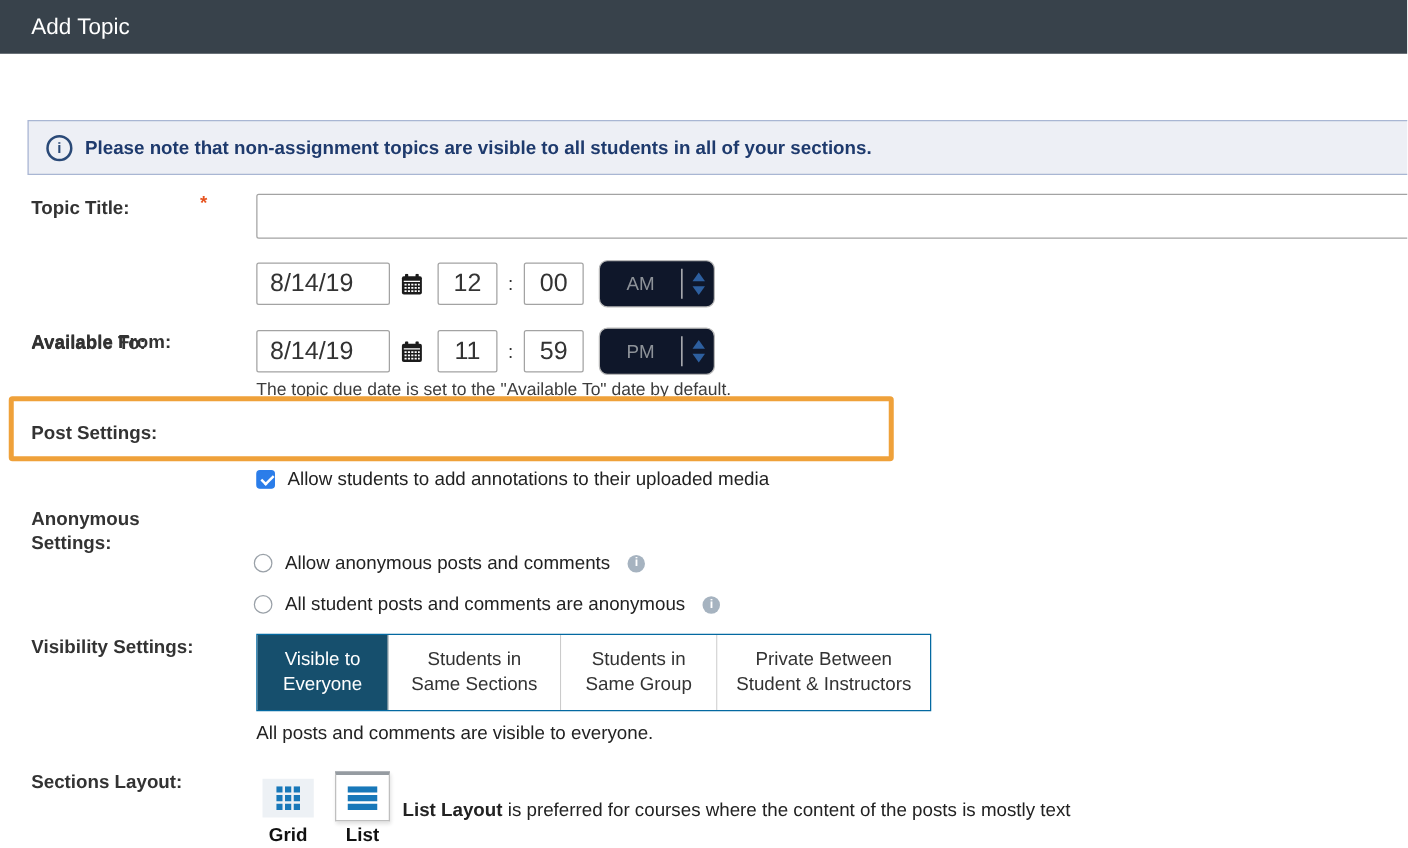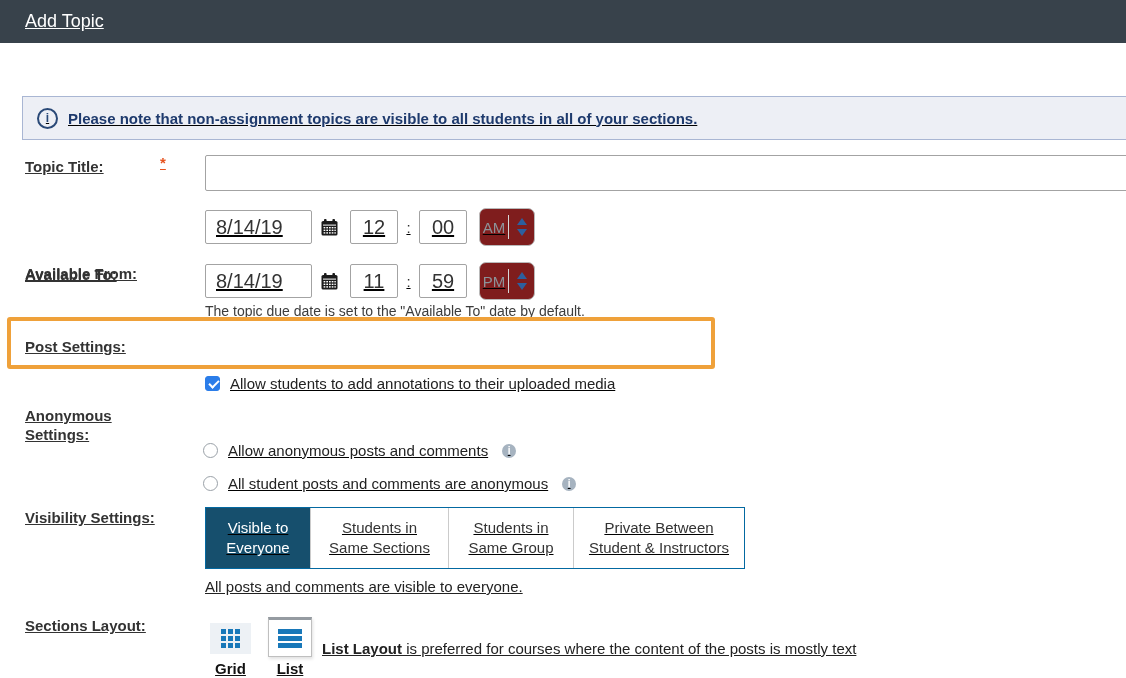--- a/index.html
+++ b/index.html
@@ -1,19 +1,19 @@
 <!DOCTYPE html>
 <html><head>
 <meta charset="utf-8">
 <style>
   * { box-sizing: border-box; margin: 0; padding: 0; }
   html,body { background:#fff; }
   body { font-family: "Liberation Sans", "DejaVu Sans", sans-serif; }
   #app { position:relative; width:1126px; height:678px; overflow:hidden; background:#fff; }
-  .abs { position:absolute;text-decoration:underline; }
+  .abs { position:absolute; }
 
   
   .header { top:0; left:0; width:1126px; height:43px; background:#38424b; }
   .header-title { left:25px; top:0; height:43px; line-height:43px; color:#fff; font-size:18px; }
 
   
   .notice { top:96px; left:22px; width:1110px; height:44px; background:#edeff5;
             border:1px solid #a9b6d3; display:flex; align-items:center; padding-left:14px; }
   .notice-icon { width:21px; height:21px; border:2px solid #2a4977; border-radius:50%;
                  display:flex; align-items:center; justify-content:center; flex:none; }
@@ -29,22 +29,22 @@
                 font-family:inherit; padding:0 10px; background:#fff; }
   .title-input { left:205px; top:155px; width:925px; height:36px; }
   .date-input { width:107px; height:34px; }
   .num-input { width:48px; height:34px; text-align:center; padding:0 6px; }
 
   .dt-row { left:205px; display:flex; align-items:center; }
   .cal-btn { margin-left:6px; margin-right:10px; width:22px; height:24px; background:none; border:none;
              display:flex; align-items:center; justify-content:center; cursor:pointer; }
   .colon { width:21px; text-align:center; font-size:15px; color:#333; }
 
-  .ampm { margin-left:12px; width:56px; height:38px; border:1px solid #b9b9b9; border-radius:7px;
-          background:#7f1d1d; display:flex; align-items:center; overflow:hidden; }
+  .ampm { margin-left:12px; width:93px; height:38px; border:1px solid #b9b9b9; border-radius:7px;
+          background:#0f172a; display:flex; align-items:center; overflow:hidden; }
   .ampm-val { flex:1; text-align:center; color:#8d9298; font-size:15px; }
   .ampm-div { width:1px; height:24px; background:#d6d6d6; flex:none; }
   .ampm-arrows { width:25px; display:flex; flex-direction:column; align-items:center; gap:4px;
                  background:none; border:none; cursor:pointer; }
   .tri-up { width:0; height:0; border-left:5px solid transparent; border-right:5px solid transparent;
             border-bottom:7px solid #2d5f9f; }
   .tri-down { width:0; height:0; border-left:5px solid transparent; border-right:5px solid transparent;
               border-top:7px solid #2d5f9f; }
 
   .note-text { left:205px; top:303px; font-size:14px; color:#3c3c3c; }

